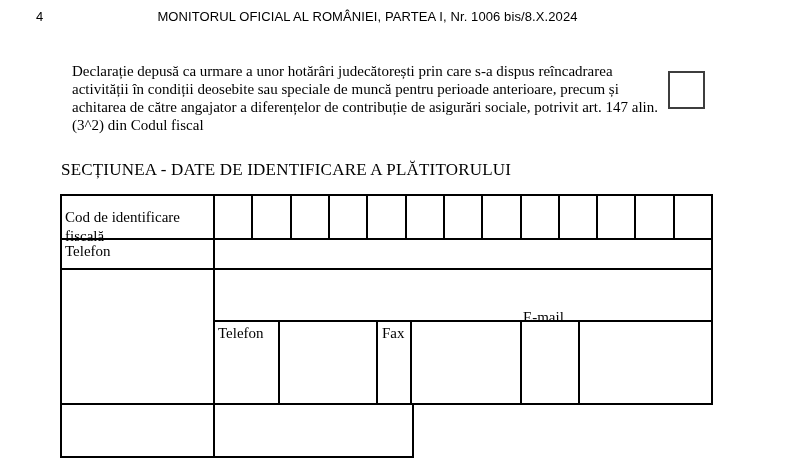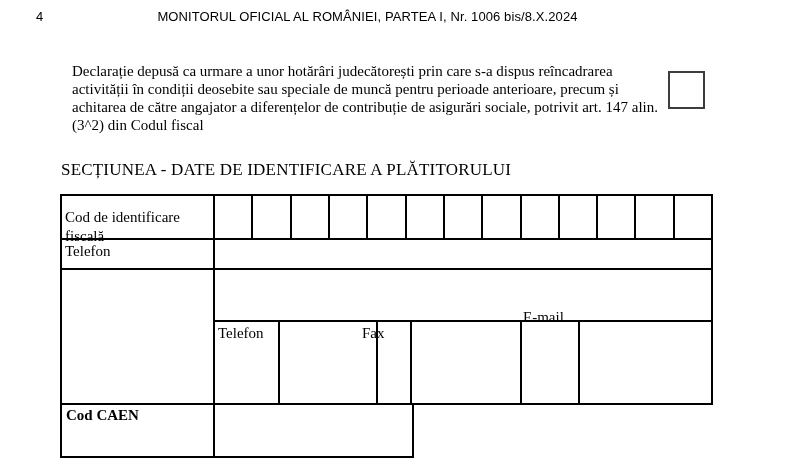--- a/index.html
+++ b/index.html
@@ -126,24 +126,23 @@
         <div class="cif-box"></div>
       </div>
 
     <div class="cell-label" style="left:5px;top:48px">Telefon</div>
     <div class="value-area" style="left:155px;top:46px;width:496px;height:28px"></div>
 
     <div class="value-area" style="left:155px;top:76px;width:496px;height:50px"></div>
 
     <div class="cell-label" style="left:158px;top:130px">Telefon</div>
     <div class="value-area" style="left:220px;top:128px;width:96px;height:81px"></div>
-    <div class="cell-label" style="left:302px;top:130px">Fax</div>
+    <div class="cell-label" style="left:322px;top:130px">Fax</div>
     <div class="value-area" style="left:352px;top:128px;width:108px;height:81px"></div>
     <div class="cell-label" style="left:463px;top:114px">E-mail</div>
     <div class="value-area" style="left:520px;top:128px;width:131px;height:81px"></div>
 
     <div class="cell-label bold" style="left:6px;top:212px">
-      <span class="caen-line">Cod CAEN</span>
     </div>
     <div class="value-area" style="left:155px;top:211px;width:197px;height:51px"></div>
 
   </div>
 </div>
 
 </body></html>

